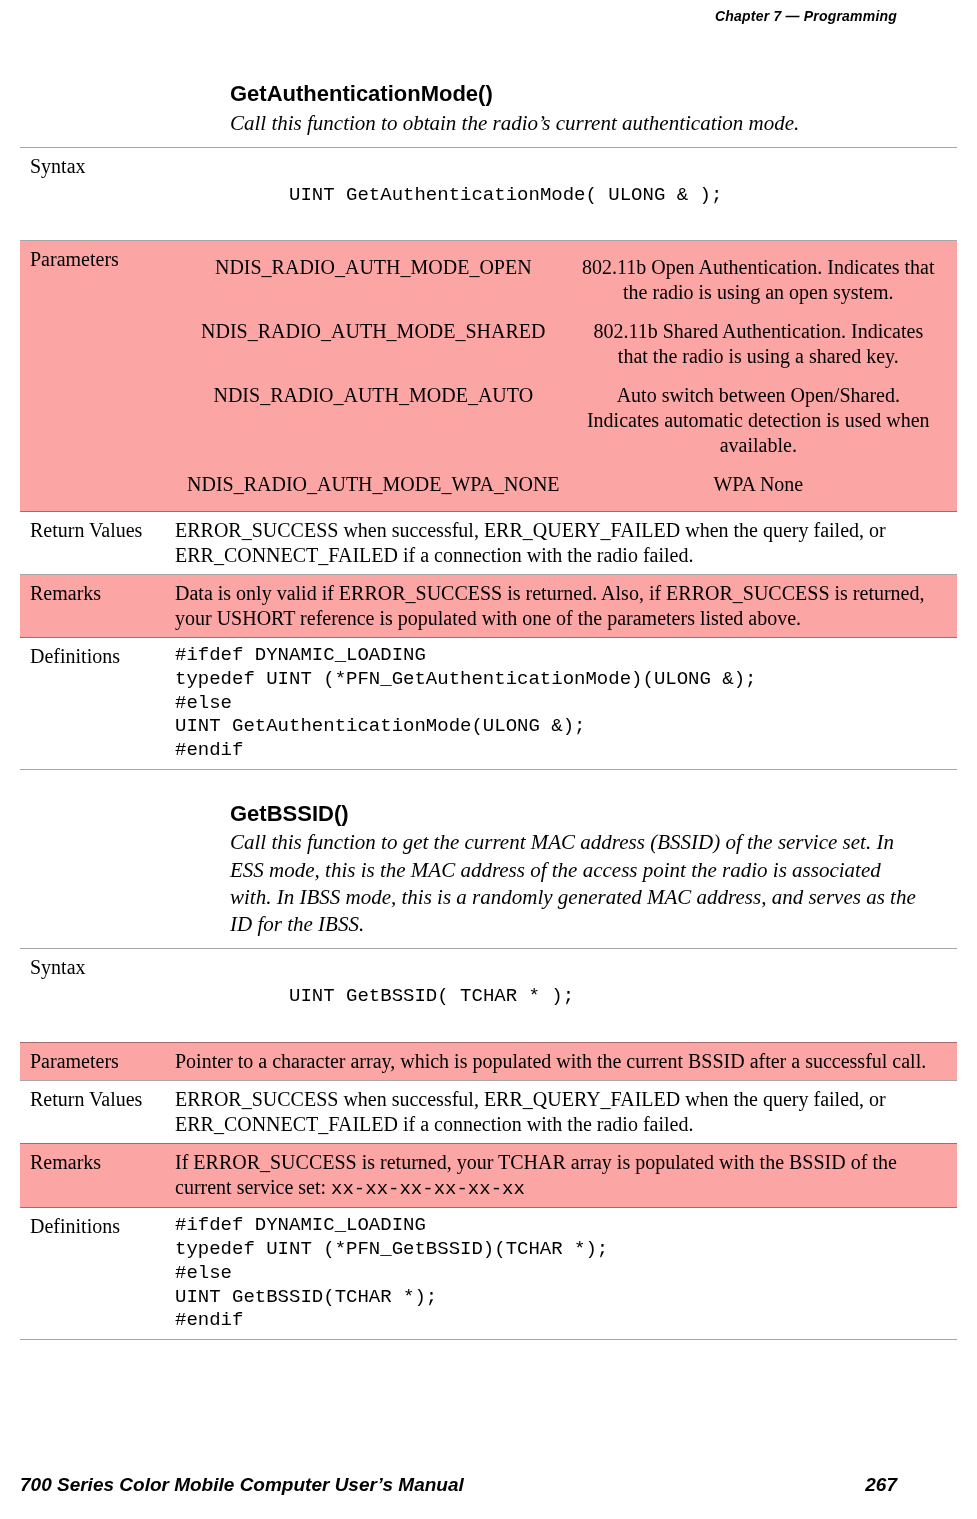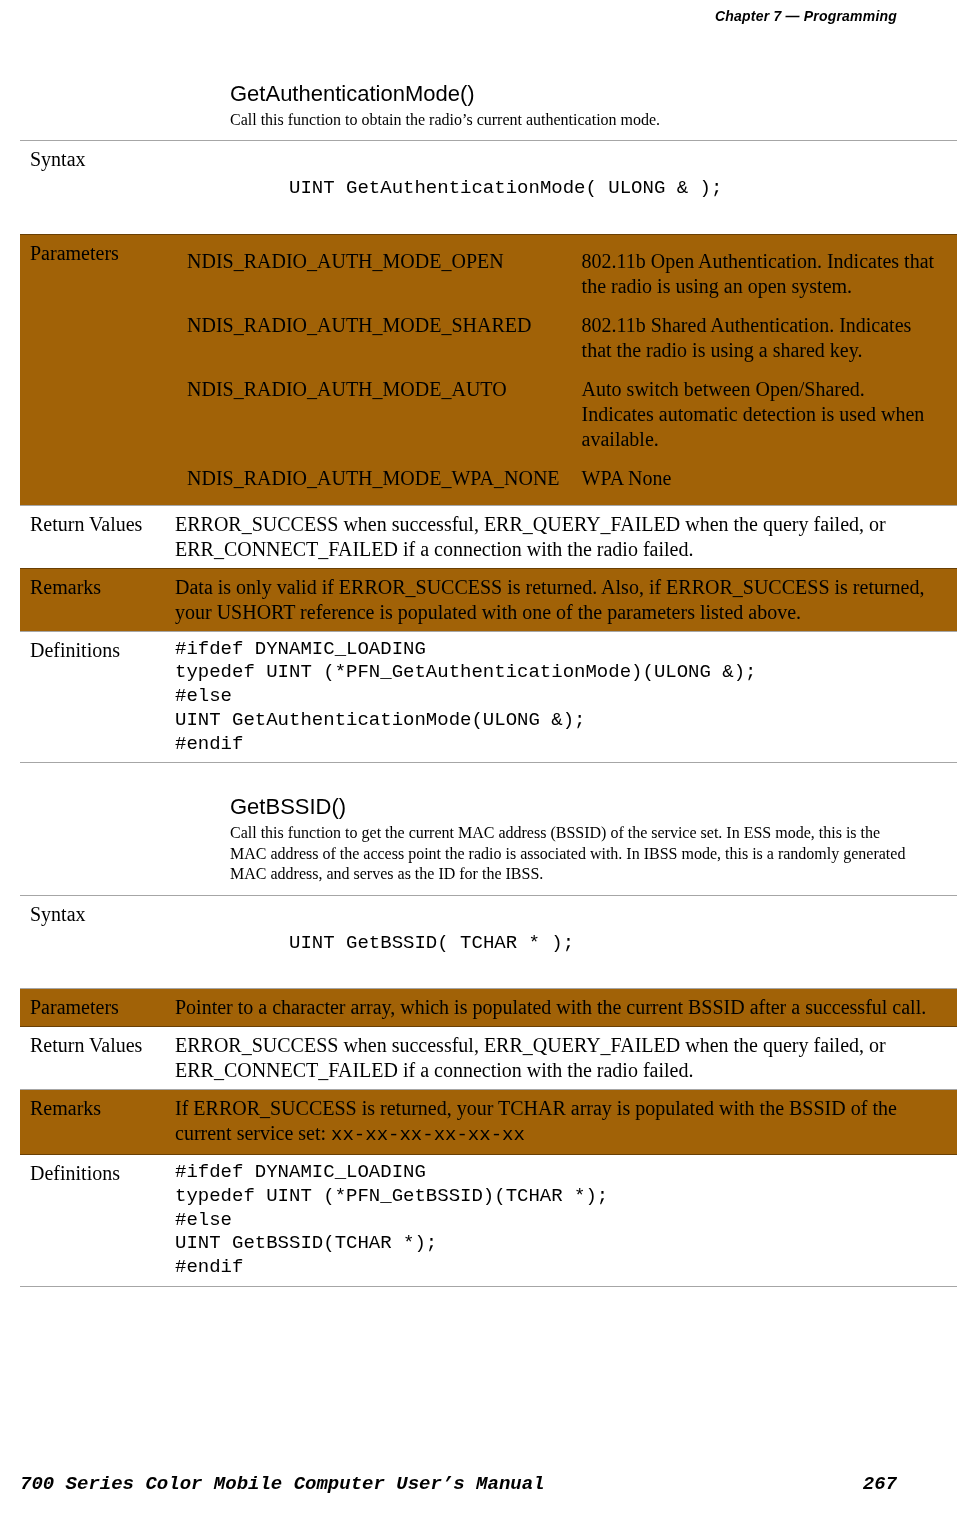--- a/index.html
+++ b/index.html
@@ -34,61 +34,62 @@
       letter-spacing: 0.2px;
     }
     .content {
       padding-top: 70px;
       padding-left: var(--left-margin);
       padding-right: var(--right-margin);
     }
     .indent-block { margin-left: 210px; margin-right: 40px; }
     .h-fn {
       font-family: "Segoe UI", Arial, Helvetica, sans-serif;
-      font-weight: 400;
+      font-weight: 700;
       font-size: 22px;
       margin: 10px 0 2px 0;
     }
     .para {
-      font-size: 16px;
+      font-size: 21px;
       margin: 0 0 10px 0;
       line-height: 1.3;
+      font-style: italic;
     }
     table.doc {
       width: 100%;
       border-collapse: collapse;
       table-layout: fixed;
       margin: 4px 0 30px 0;
     }
     table.doc td {
       vertical-align: top;
       padding: 6px 10px 6px 10px;
       border-top: 1px solid rgba(0,0,0,0.35);
       margin-top: 32px;
     }
     table.doc tr:last-child td { border-bottom: 1px solid rgba(0,0,0,0.35); }
     table.doc td.label { width: var(--label-col); font-size: 20px; }
-    table.doc tr.shade td { background: #a16207; }
+    table.doc tr.shade td { background: #fca5a5; }
     .mono {
       font-family: "Courier New", Courier, monospace;
       font-size: 19px;
       white-space: pre-wrap;
     }
     .mono b { font-weight: 400; }
     .params-inner td { border: none !important; padding: 4px 6px; vertical-align: top; }
     .params-inner td.name { width: var(--col2); }
     .footer {
       position: absolute;
       bottom: 22px;
       left: 20px;
       right: 80px;
       display: flex;
       justify-content: space-between;
       align-items: flex-end;
-      font-family: Liberation Mono, monospace;
+      font-family: Liberation Sans, sans-serif;
       font-weight: 700;
       font-style: italic;
       font-size: 19px;
     }
     .footer .pnum { font-style: italic; }
   </style>
 </head>
 <body>
 
 <div class="header">Chapter 7 — Programming</div>
@@ -110,21 +111,21 @@
       <td class="label">Syntax</td>
       <td>
         <span class="mono">
           <span>UINT </span><b>GetAuthenticationMode(</b><span> ULONG &amp; </span><b>);</b>
         </span>
       </td>
     </tr>
     <tr class="shade">
       <td class="label">Parameters</td>
       <td>
-        <table class="params-inner" style="width:100%;">
+        <table class="params-inner" style="width:100%;text-align:center;">
           <tbody>
                 <tr>
                   <td class="name">NDIS_RADIO_AUTH_MODE_OPEN</td>
                   <td>802.11b Open Authentication. Indicates that the radio is using an open system.</td>
                 </tr>
           <tr>
                   <td class="name">NDIS_RADIO_AUTH_MODE_SHARED</td>
                   <td>802.11b Shared Authentication. Indicates that the radio is using a shared key.</td>
                 </tr>
           <tr>

